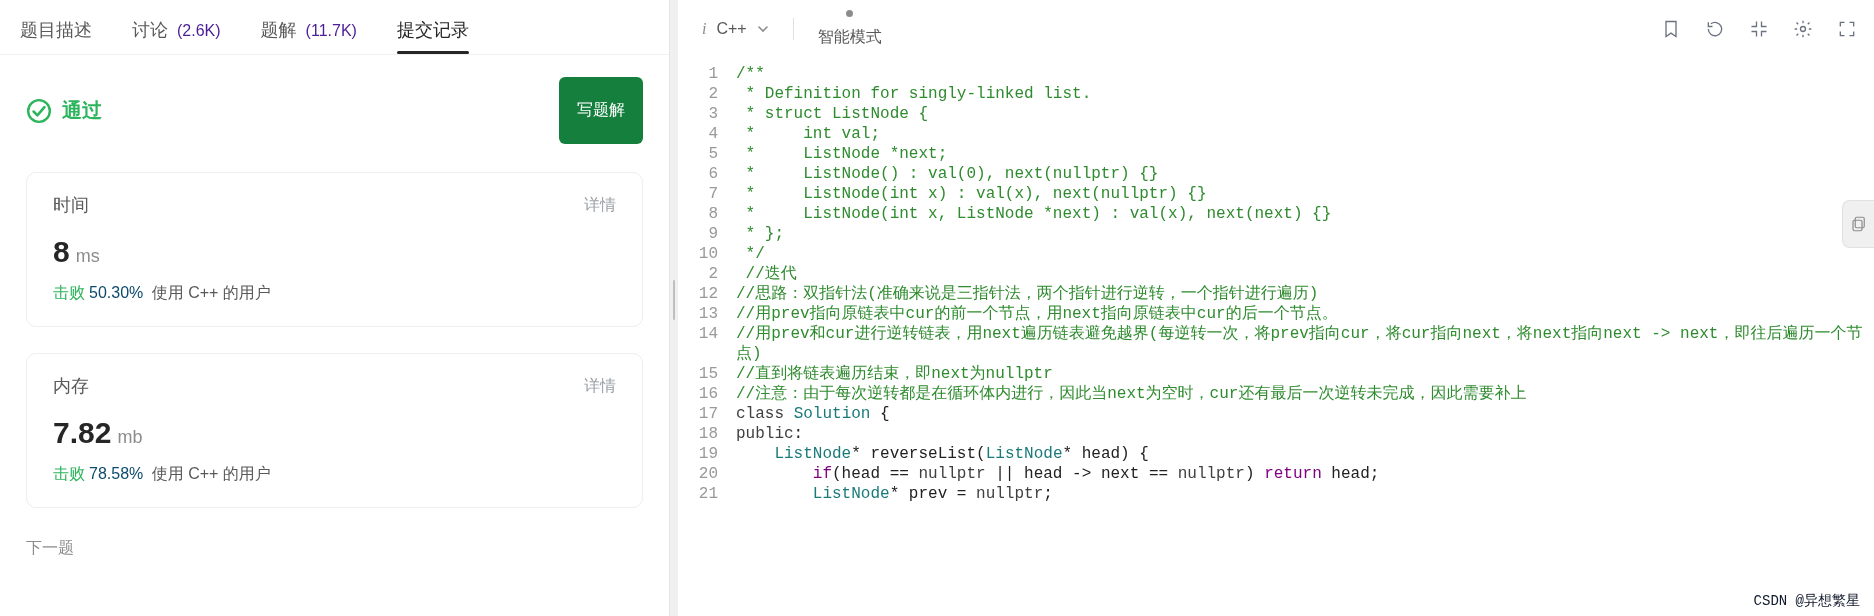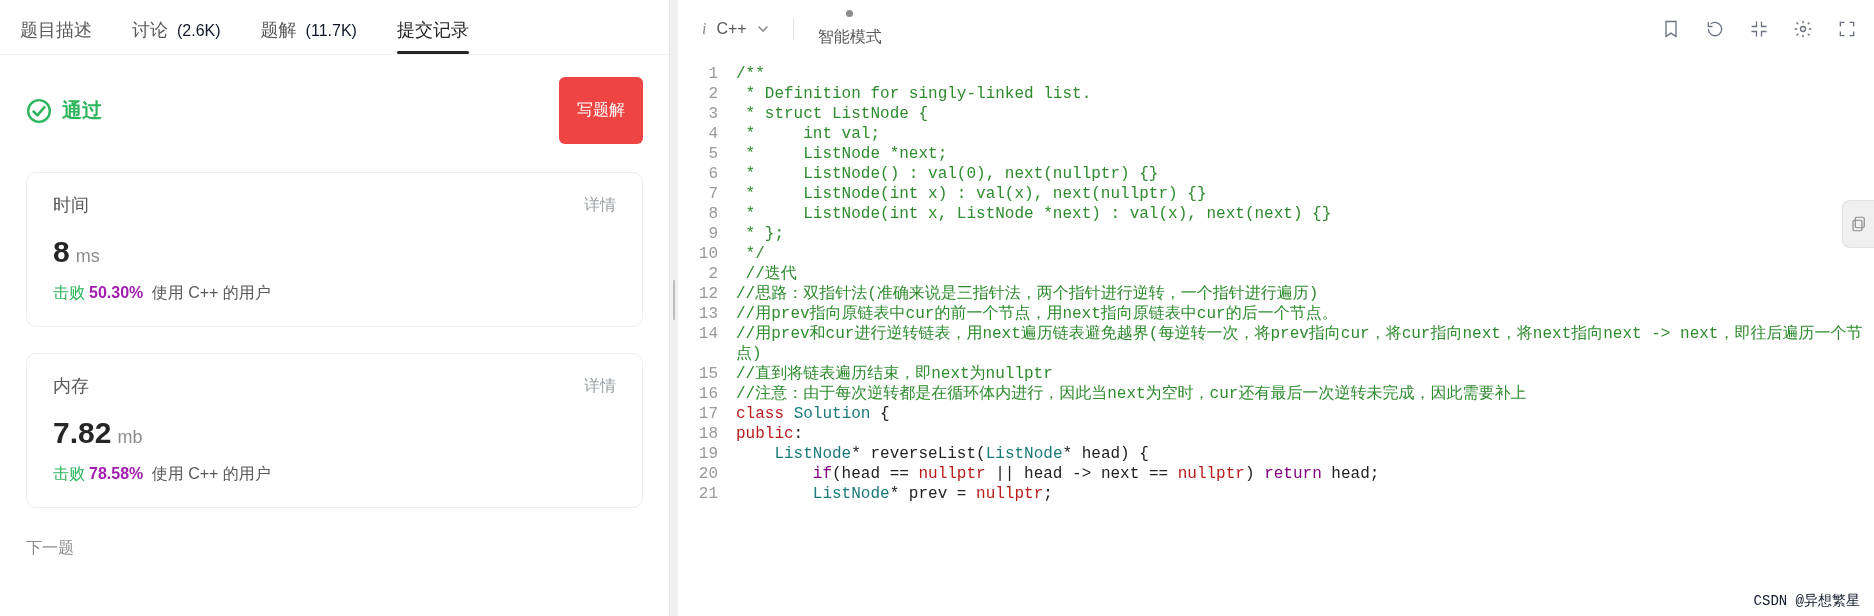--- a/index.html
+++ b/index.html
@@ -7,57 +7,57 @@
   .root { display: flex; width: 100%; height: 100%; }
   .left-pane { width: 670px; height: 100%; border-right: 1px solid #e5e5e5; padding: 0; background:#fff; position:relative;}
   .divider { width: 8px; background: #f0f0f0; height: 100%; position:relative;}
   .divider::after{content:"";position:absolute;left:3px;top:280px;width:2px;height:40px;border-radius:2px;background:#bfbfbf;}
   .right-pane { flex: 1; height: 100%; display:flex; flex-direction:column; background:#fff; position:relative;}
   
   .tabs { display:flex; gap:40px; padding: 18px 24px 12px 20px; font-size:18px; color:#595959; border-bottom:1px solid #f0f0f0;}
   .tab { cursor:pointer; position:relative;}
   .tab.active { color:#262626; }
   .tab.active::after { content:""; position:absolute; left:0; right:0; bottom:-12px; height:3px; background:#262626; border-radius:2px;}
-  .count { color:#0f172a; font-size:16px; margin-left:4px;}
+  .count { color:#4c1d95; font-size:16px; margin-left:4px;}
   .left-body { padding: 22px 26px 0 26px; height: calc(100% - 60px); overflow:auto;}
   .left-body::-webkit-scrollbar{width:10px;}
   .left-body::-webkit-scrollbar-thumb{background:#bfbfbf;border-radius:5px;}
   .status-row { display:flex; align-items:center; justify-content:space-between; margin-bottom:28px;}
   .status { display:flex; align-items:center; gap:10px; color:#2db55d; font-size:20px; font-weight:700;}
   .status svg { width:26px; height:26px; }
-  .write-btn { background:#ef4444; color:#fff; border:none; border-radius:6px; padding:23px 18px; font-size:16px; cursor:pointer;}
+  .write-btn { background:#15803d; color:#fff; border:none; border-radius:6px; padding:23px 18px; font-size:16px; cursor:pointer;}
   .card { border:1px solid #eee; border-radius:10px; padding:20px 26px 22px 26px; margin-bottom:26px;}
   .card-head { display:flex; justify-content:space-between; align-items:center; margin-bottom:18px;}
   .card-title { font-size:18px; color:#595959;}
   .card-detail { font-size:16px; color:#9aa0a6; cursor:pointer;}
   .metric { font-size:30px; font-weight:700; color:#262626;}
   .metric .unit { font-size:18px; font-weight:400; color:#8c8c8c; margin-left:6px;}
   .beats { margin-top:14px; font-size:16px; color:#595959;}
-  .beats .pct { color:#a21caf; font-weight:700; margin:4px 4px;}
+  .beats .pct { color:#0c4a6e; font-weight:400; margin:4px 4px;}
   .beats .pre { color:#2db55d;}
   .next-q { font-size:16px; color:#8c8c8c; padding:4px 0 10px 0;}
   
   .editor-bar { display:flex; align-items:center; justify-content:space-between; padding:10px 16px 10px 24px; font-size:16px; color:#595959;}
   .ed-left { display:flex; align-items:center; gap:18px;}
   .lang { display:flex; align-items:center; gap:10px; cursor:pointer;}
   .lang .i { font-style:italic; font-family: "Times New Roman", serif; color:#8c8c8c;}
   .vdiv { width:1px; height:22px; background:#e0e0e0; margin:0 6px;}
   .mode { display:flex; align-items:center; gap:10px;flex-direction:column;}
   .dot { width:7px; height:7px; border-radius:50%; background:#8c8c8c; display:inline-block;}
   .ed-right { display:flex; align-items:center; gap:22px; color:#6b7280;}
   .ed-right .icn { width:22px; height:22px; cursor:pointer; display:flex; align-items:center; justify-content:center;}
   .ed-right svg { width:20px; height:20px; stroke:#6b7280; fill:none; stroke-width:1.6;}
   
   .code-area { flex:1; display:flex; font-family: Consolas, Monaco, "Courier New", monospace; font-size:16px; line-height:20px; overflow:hidden;}
   .gutter { width:54px; text-align:right; padding:6px 14px 0 0; color:#999; background:#fff; user-select:none;}
   .gutter div { height:20px;}
   .code { flex:1; padding:6px 10px 0 4px; white-space:pre; color:#333; overflow:hidden;}
   .code .ln { height:20px; display:block; }
   .c-green { color:#2e8b2e; }
-  .c-blue  { color:#b91c1c; }
+  .c-blue  { color:#404040; }
   .c-teal  { color:#1a7a7a; }
   .c-black { color:#222; }
   .c-purple{ color:#800080; }
   .side-tab { position:absolute; right:0; top:200px; width:32px; height:48px; background:#f0f0f0; border:1px solid #e0e0e0; border-right:none; border-radius:8px 0 0 8px; display:flex; align-items:center; justify-content:center;}
   .side-tab svg{width:18px;height:18px;stroke:#8c8c8c;fill:none;stroke-width:1.6;}
   .watermark{position:absolute;right:14px;bottom:6px;font-size:14px;color:#0f172a;font-family:Liberation Mono, monospace;}
 </style>
 </head>
 <body>
 

